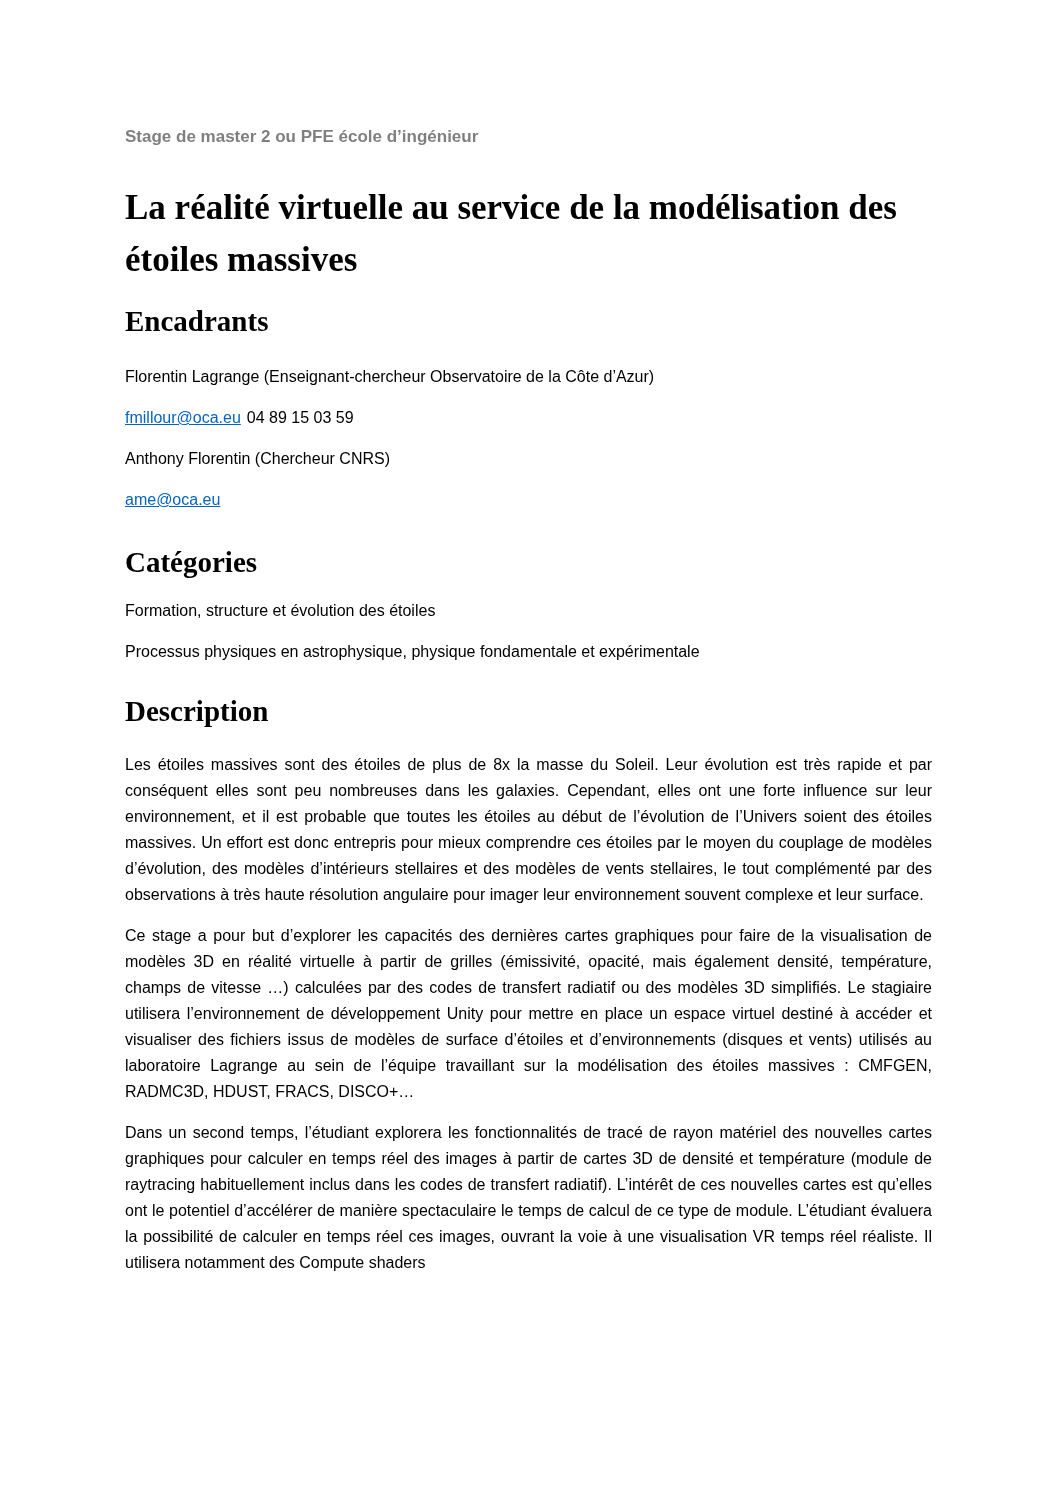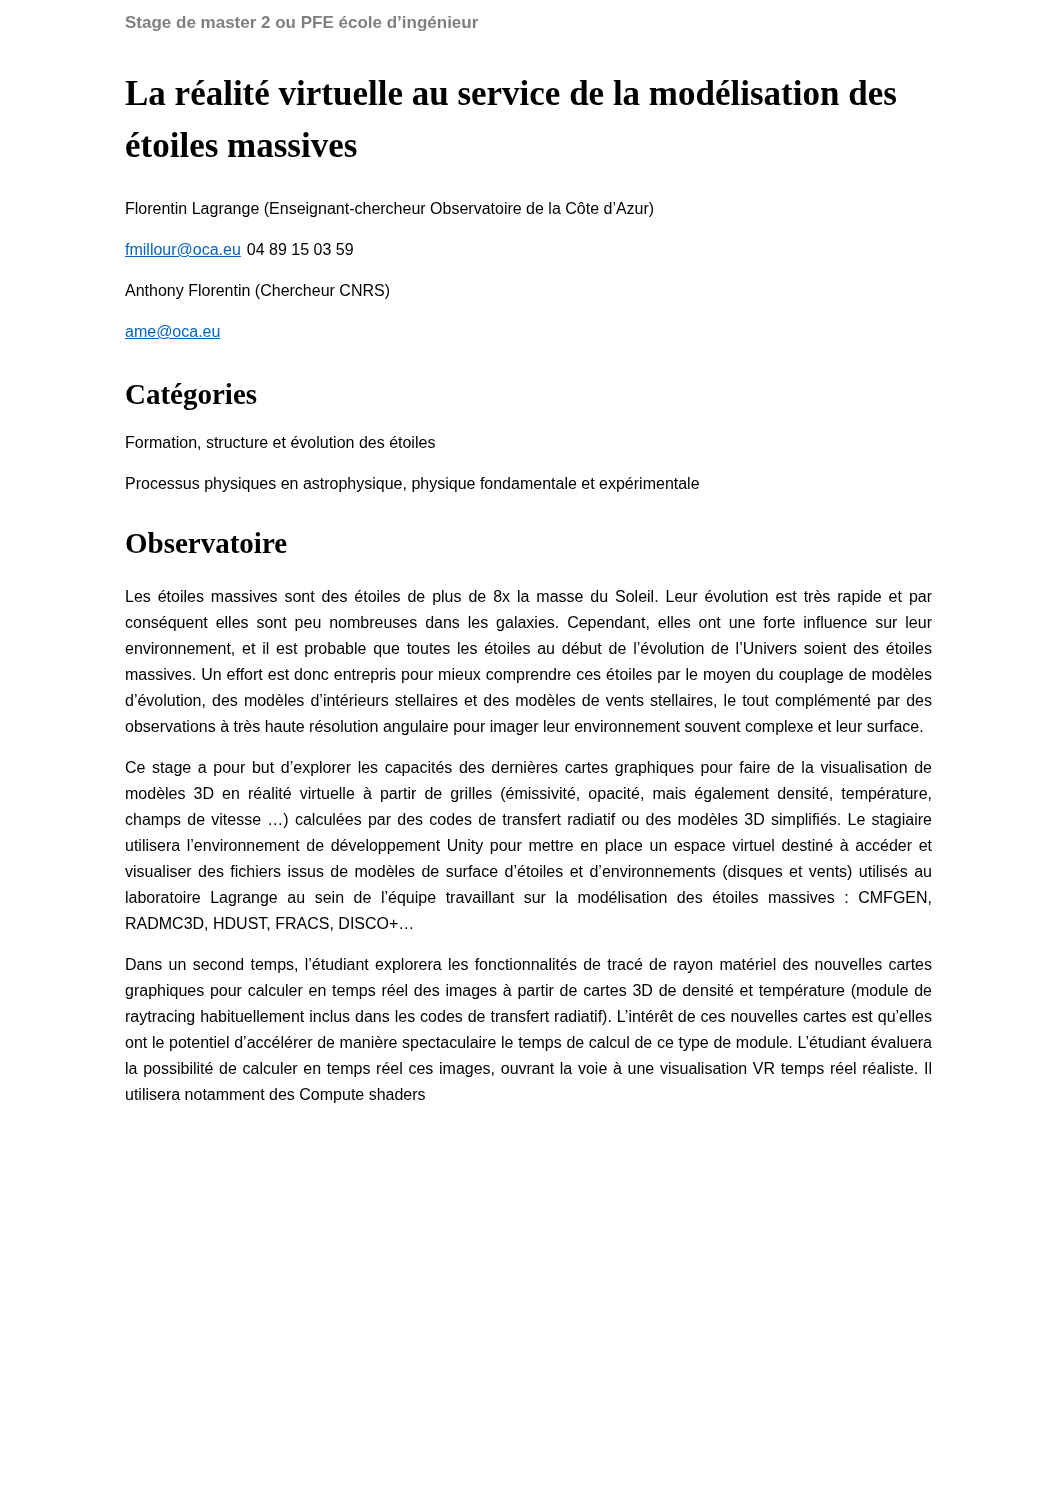--- a/index.html
+++ b/index.html
@@ -8,22 +8,23 @@
     width: 1058px;
     height: 1497px;
     background: #ffffff;
     position: relative;
     margin: 0 auto;
     overflow: hidden;
   }
   .content {
     position: absolute;
     left: 125px;
-    top: 12px;
+    top: 0;
     width: 807px;
+    padding-top: 126px;
   }
   .kicker {
     font-family: "Liberation Sans", sans-serif;
     font-weight: bold;
     font-size: 17px;
     line-height: 22px;
     color: #7f7f7f;
   }
   .title {
     margin-top: 34px;
@@ -64,37 +65,38 @@
 </head>
 <body>
 
 <div class="page">
   <div class="content">
 
     <p class="kicker">Stage de master 2 ou PFE école d’ingénieur</p>
 
     <h1 class="title">La réalité virtuelle au service de la modélisation des étoiles massives</h1>
 
+    <h2 class="heading mt16">Encadrants</h2>
 
     <p class="body mt24">Florentin Lagrange (Enseignant-chercheur Observatoire de la Côte d’Azur)</p>
 
     <p class="body"><a class="link" href="#">fmillour@oca.eu</a><span class="phone">04 89 15 03 59</span></p>
 
     <p class="body">Anthony Florentin (Chercheur CNRS)</p>
 
     <p class="body"><a class="link" href="#">ame@oca.eu</a></p>
 
     <h2 class="heading mt30">Catégories</h2>
 
     <p class="body mt17">Formation, structure et évolution des étoiles</p>
 
     <p class="body">Processus physiques en astrophysique, physique fondamentale et expérimentale</p>
 
 
-    <h2 class="heading mt27">Observatoire</h2>
+    <h2 class="heading mt27">Description</h2>
 
     <p class="body justified mt22">Les étoiles massives sont des étoiles de plus de 8x la masse du Soleil. Leur évolution est très rapide et par conséquent elles sont peu nombreuses dans les galaxies. Cependant, elles ont une forte influence sur leur environnement, et il est probable que toutes les étoiles au début de l’évolution de l’Univers soient des étoiles massives. Un effort est donc entrepris pour mieux comprendre ces étoiles par le moyen du couplage de modèles d’évolution, des modèles d’intérieurs stellaires et des modèles de vents stellaires, le tout complémenté par des observations à très haute résolution angulaire pour imager leur environnement souvent complexe et leur surface.</p>
 
     <p class="body justified">Ce stage a pour but d’explorer les capacités des dernières cartes graphiques pour faire de la visualisation de modèles 3D en réalité virtuelle à partir de grilles (émissivité, opacité, mais également densité, température, champs de vitesse …) calculées par des codes de transfert radiatif ou des modèles 3D simplifiés. Le stagiaire utilisera l’environnement de développement Unity pour mettre en place un espace virtuel destiné à accéder et visualiser des fichiers issus de modèles de surface d’étoiles et d’environnements (disques et vents) utilisés au laboratoire Lagrange au sein de l’équipe travaillant sur la modélisation des étoiles massives : CMFGEN, RADMC3D, HDUST, FRACS, DISCO+…</p>
 
     <p class="body justified">Dans un second temps, l’étudiant explorera les fonctionnalités de tracé de rayon matériel des nouvelles cartes graphiques pour calculer en temps réel des images à partir de cartes 3D de densité et température (module de raytracing habituellement inclus dans les codes de transfert radiatif). L’intérêt de ces nouvelles cartes est qu’elles ont le potentiel d’accélérer de manière spectaculaire le temps de calcul de ce type de module. L’étudiant évaluera la possibilité de calculer en temps réel ces images, ouvrant la voie à une visualisation VR temps réel réaliste. Il utilisera notamment des Compute shaders</p>
 
   </div>
 </div>
 

